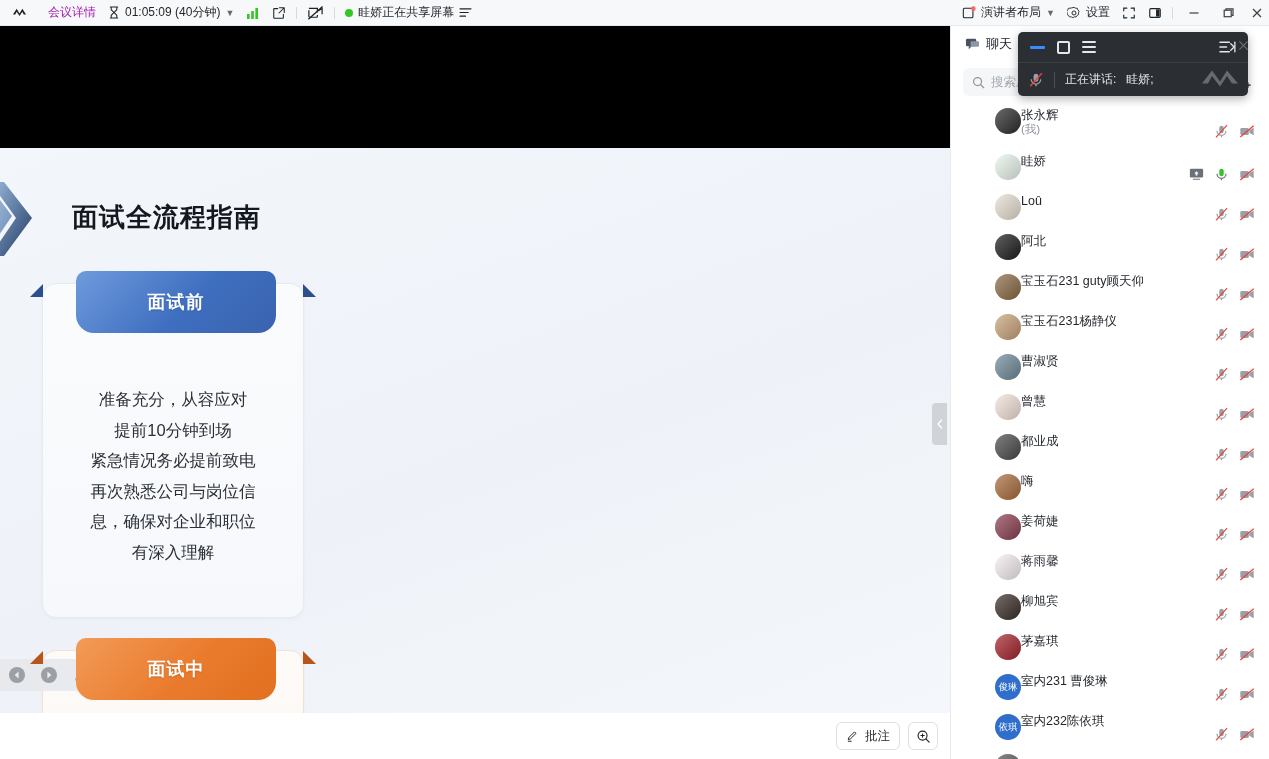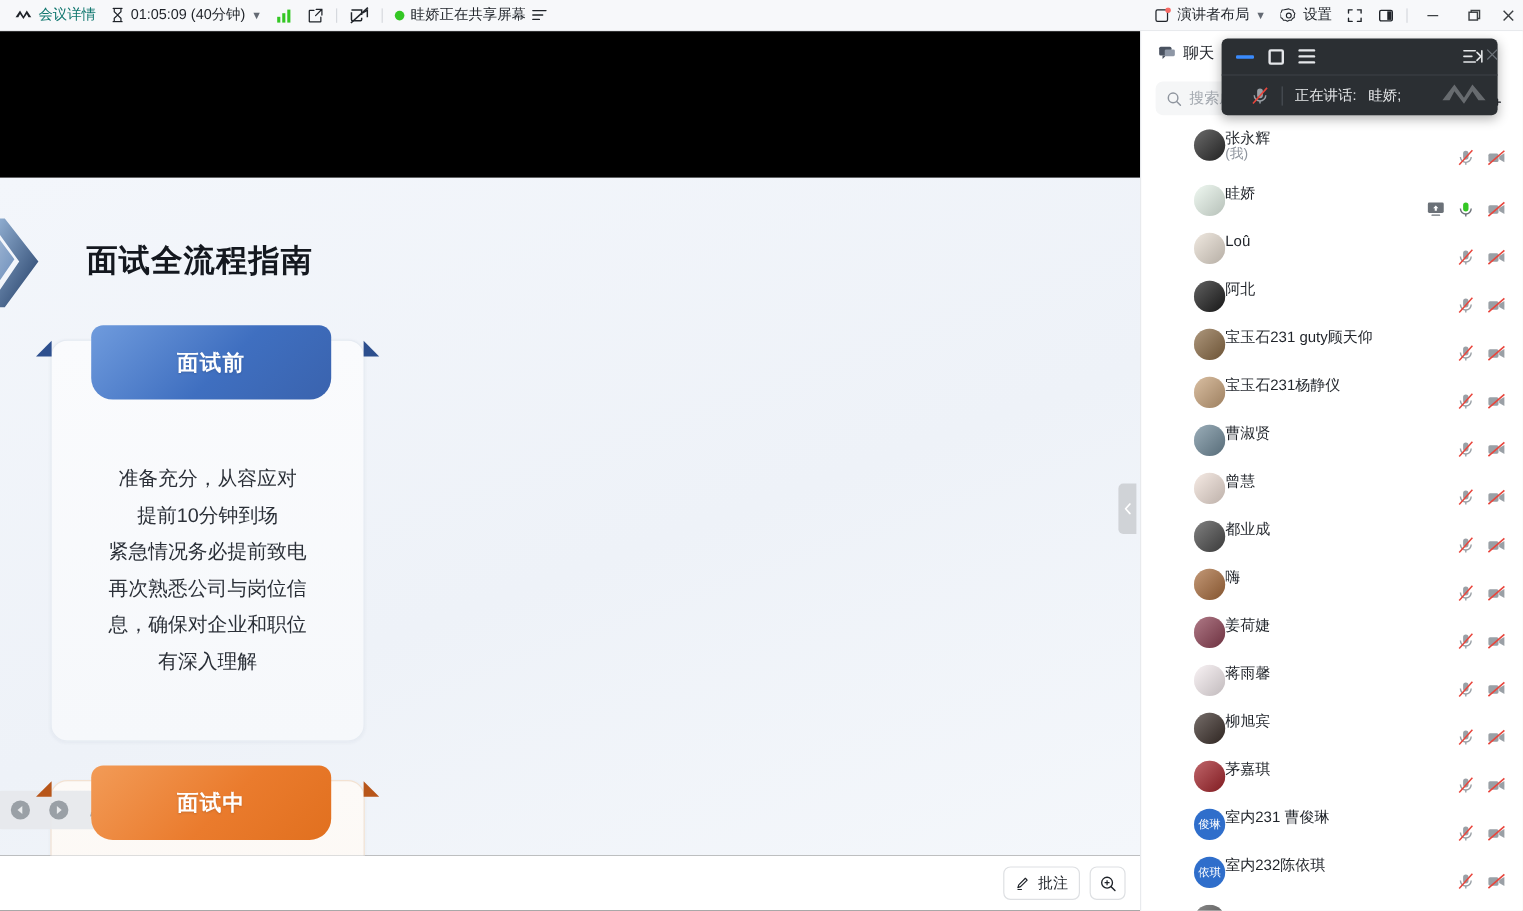--- a/index.html
+++ b/index.html
@@ -150,40 +150,40 @@
     position: absolute; left: 1018px; top: 32px; width: 230px; height: 64px;
     background: #2b2f33; border-radius: 5px; box-shadow: 0 3px 10px rgba(0,0,0,0.3);
     z-index: 20; display: flex; flex-direction: column;
   }
   .fw-top { height: 30px; display: flex; align-items: center; padding: 0 12px; gap: 12px; }
   .fw-mini { width: 15px; height: 3px; background: #3a8bfd; border-radius: 1px; }
   .fw-rest { width: 13px; height: 13px; border: 2px solid #e5e7ea; border-radius: 2px; }
   .fw-menu { display: flex; flex-direction: column; gap: 2.5px; }
   .fw-menu i { display: block; width: 14px; height: 2.5px; background: #e5e7ea; border-radius: 1px; }
   .fw-bot {
-    flex: 1; display: flex; align-items: center; gap: 10px; padding: 0 24px;
+    flex: 1; display: flex; align-items: center; gap: 10px; padding: 0 10px;
     border-top: 1px solid #3a3f44; font-size: 12px; color: #e6e8ea; position: relative;
   }
   .fw-vsep { width: 1px; height: 16px; background: #4a4f55; }
   .fw-logo { position: absolute; right: 8px; top: 50%; transform: translateY(-50%); opacity: .35; }
   .fw-close { position: absolute; left: 1238px; top: 38px; font-size: 14px; color: #5a6068; z-index: 21; }
 </style>
 </head>
 <body>
 
 <div id="app">
 
   <div class="topbar">
     <div class="tb-item" style="margin-left:6px;">
       <span class="icon">
         <svg width="15" height="15" viewBox="0 0 16 16">
             <path d="M1 10 L5 4 L8 9 L11 4 L15 10 L12.5 10 L11 7.2 L8 11.6 L5 7.2 L3.5 10 Z" fill="#1f2329"></path>
           </svg>
       </span>
-      <span style="color:#0f766e;">会议详情</span>
+      <span style="color:#a21caf;margin-left:16px;">会议详情</span>
     </div>
 
     <div class="tb-item">
       <span class="icon">
         <svg width="12" height="13" viewBox="0 0 12 14">
             <path d="M2 1 h8 M2 13 h8 M3 1 v3 l3 3 3-3 V1 M3 13 v-3 l3-3 3 3 v3" stroke="#1f2329" stroke-width="1.1" fill="none" stroke-linecap="round"></path>
           </svg>
       </span>
       <span>01:05:09 (40分钟)</span>
       <span class="caret">▼</span>

